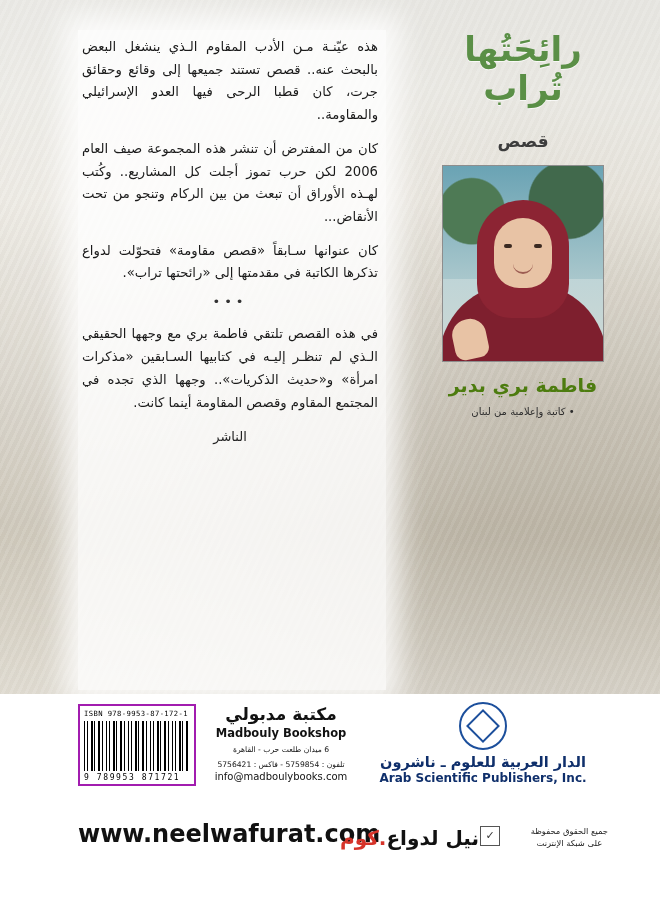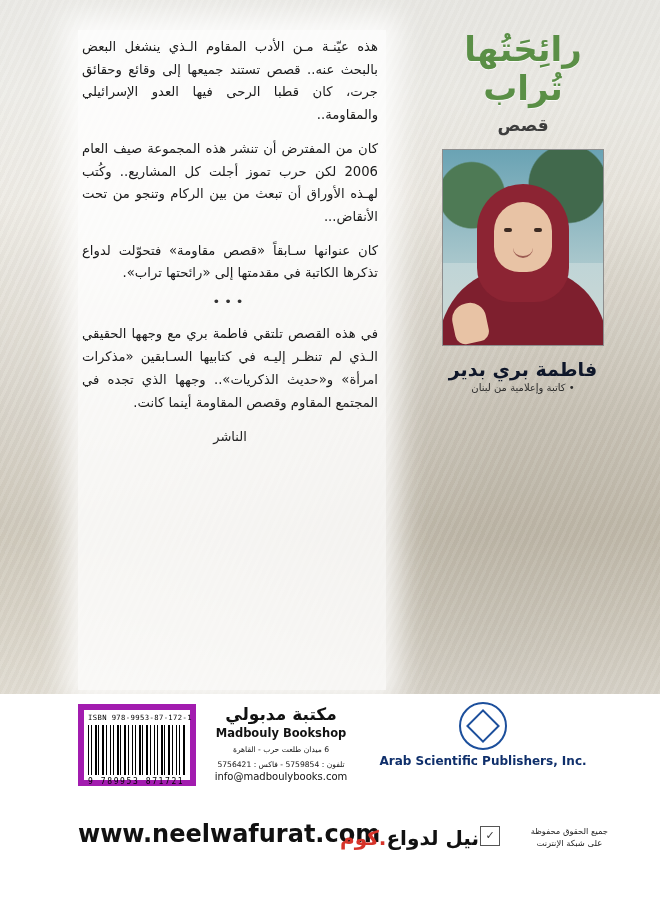--- a/index.html
+++ b/index.html
@@ -104,21 +104,21 @@
     color: #5a8f46;
     font-size: 34px;
     line-height: 1.16;
     font-weight: bold;
     text-shadow: 0 1px 0 rgba(255,255,255,0.7);
     font-family: "DejaVu Sans", "Liberation Sans", sans-serif;
     direction: rtl;
   }
   .book-title .line2 { display:block; }
   .genre {
-    margin-top: 6px;
+    margin-top: 22px;
     color: #3d3d3d;
     font-size: 17px;
     font-weight: bold;
     direction: rtl;
   }
   .portrait {
     margin: 14px auto 0 auto;
     width: 160px;
     height: 195px;
     border: 1px solid #8d8d8d;
@@ -161,27 +161,27 @@
     position:absolute; left:50%; transform:translateX(-50%); top:46px;
     width:20px; height:8px; border-bottom:2px solid #9c5c52; border-radius:0 0 12px 12px;
   }
   .p-hand {
     position:absolute; left:10px; bottom:2px; width:34px; height:40px;
     background:#e8c3a5; border-radius: 16px 16px 10px 10px; transform: rotate(-12deg);
   }
 
   .author {
     margin-top: 12px;
-    color: #0f172a;
+    color: #4d7c0f;
     font-size: 19px;
     font-weight: bold;
     direction: rtl;
   }
   .author-sub {
-    margin-top: 2px;
+    margin-top: 10px;
     color: #2b2b2b;
     font-size: 10px;
     direction: rtl;
   }
 
   
   .bottom-bar {
     position: absolute;
     left: 0;
     bottom: 0;
@@ -189,21 +189,21 @@
     height: 178px;
     background: #ffffff;
   }
 
   .isbn-box {
     position: absolute;
     left: 78px;
     top: 10px;
     width: 118px;
     height: 82px;
-    border: 6px solid #a21caf;
+    border: 2px solid #a21caf;
     background: #fff;
     padding: 3px 4px;
     box-sizing: border-box;
   }
   .isbn-text {
     font-family: "DejaVu Sans Mono", "Liberation Mono", monospace;
     font-size: 7.2px;
     letter-spacing: 0.4px;
     color: #000;
     direction: ltr;
@@ -403,20 +403,21 @@
     <div class="madbouly">
       <div class="ar">مكتبة مدبولي</div>
       <div class="en">Madbouly Bookshop</div>
       <div class="addr">6 ميدان طلعت حرب - القاهرة</div>
       <div class="addr">تلفون : 5759854 - فاكس : 5756421</div>
       <div class="mail">info@madboulybooks.com</div>
     </div>
 
     <div class="asp">
       <div class="asp-logo"></div>
+      <div class="ar">الدار العربية للعلوم ـ ناشرون</div>
       <div class="en">Arab Scientific Publishers, Inc.</div>
     </div>
 
     <div class="neel">www.neelwafurat.com</div>
     <div class="neel-ar">
       <span class="blk">نيل لدواع</span><span>.كوم</span>
     </div>
     <div class="neel-badge">✓</div>
 
     <div class="rights">

